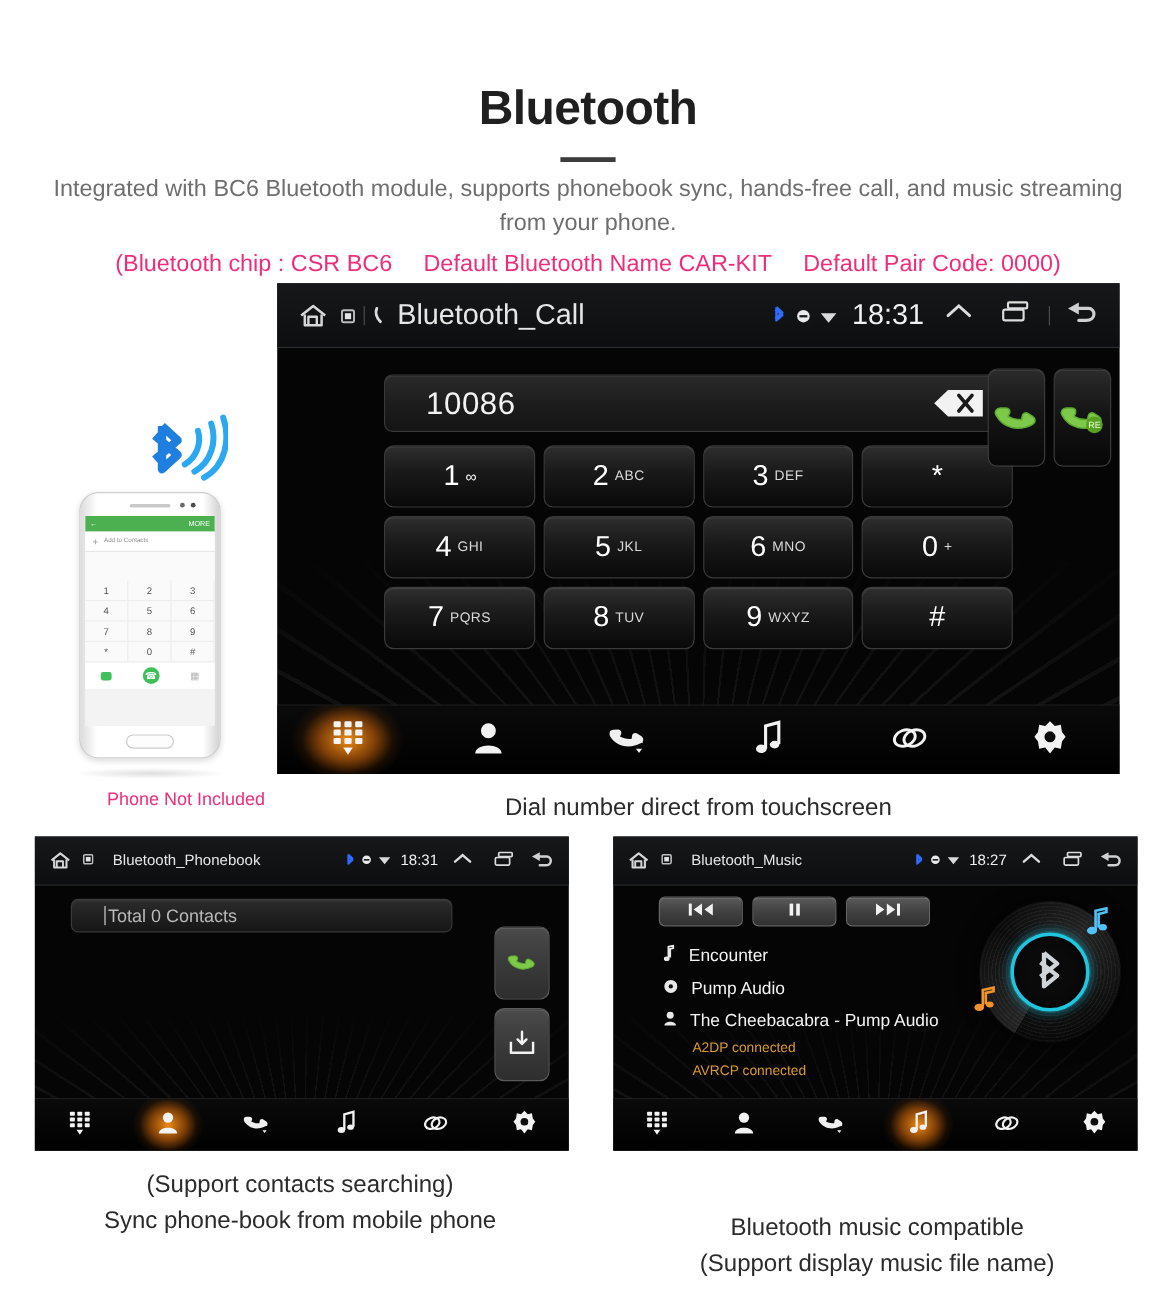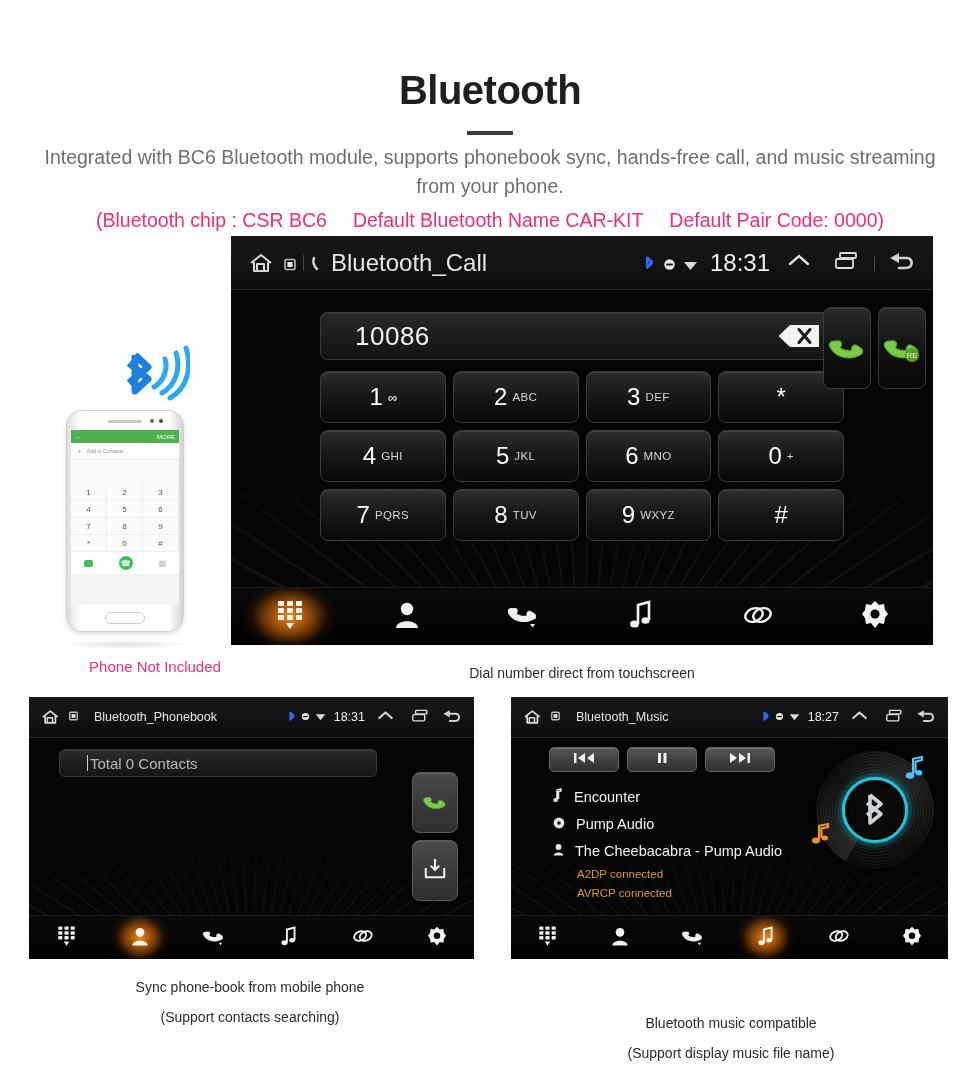--- a/index.html
+++ b/index.html
@@ -198,21 +198,21 @@
     background: radial-gradient(ellipse at center, rgba(0,0,0,0.13) 0%, rgba(0,0,0,0) 72%);
   }
   .phone-note {
     position: absolute; left: 32px; top: 313px; width: 170px;
     text-align: center; color: #ef2d7a; font-size: 15px;
   }
 
   
   .caption {
     position: absolute; text-align: center; color: #2b2b2b;
-    font-size: 14px; line-height: 30px;
+    font-size: 20px; line-height: 30px;
   }
   #cap-main { left: 231px; top: 658px; width: 702px; }
   #cap-left { left: 25px; top: 972px; width: 450px; }
   #cap-right { left: 511px; top: 972px; width: 440px; margin-top: 36px; }
 
   
   #screen-phonebook { left: 29px; top: 697px; width: 445px; height: 262px; }
   #screen-phonebook .statusbar { height: 41px; padding: 0 11px; font-size: 12.5px; }
   .pb-field {
     position: absolute; left: 30px; top: 52px; width: 318px; height: 28px;
@@ -698,22 +698,22 @@
           <svg width="20" height="21" viewBox="0 0 28 30">
             <path d="M14 1 L18 5 L23 4 L24 10 L27 14 L24 18 L23 24 L18 23 L14 28 L10 23 L5 24 L4 18 L1 14 L4 10 L5 4 L10 5 Z" fill="#f2f2f2"></path>
             <circle cx="14" cy="14" r="4.6" fill="#0b0b0b"></circle>
           </svg>
         </span>
       </div>
     </div>
   </div>
 
   <div class="caption" id="cap-left">
+    <div>(Support contacts searching)</div>
     <div>Sync phone-book from mobile phone</div>
-    <div>(Support contacts searching)</div>
   </div>
 
   <div class="screen" id="screen-music">
     <div class="floor"></div>
 
     <div class="statusbar">
       <div class="sb-left">
         <span class="ic home-ic">
           <svg width="22" height="18" viewBox="0 0 30 24">
             <path d="M4 12 L14 4 L24 12" fill="none" stroke="#d6d6d6" stroke-width="2.4" stroke-linejoin="round"></path>

